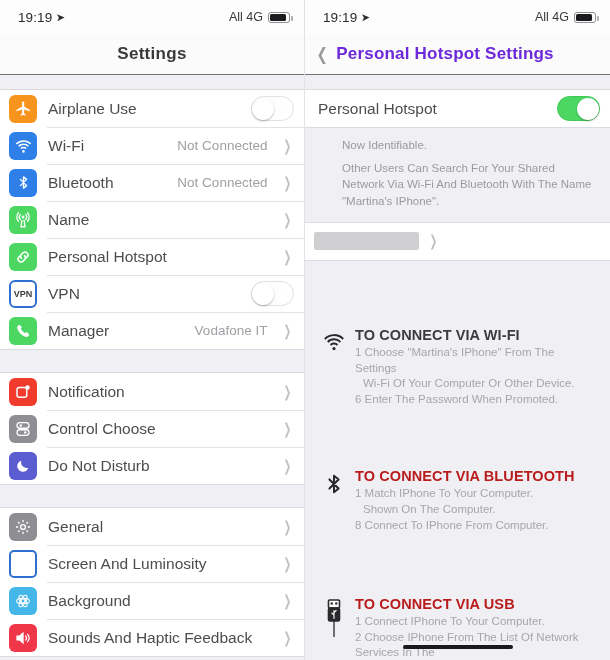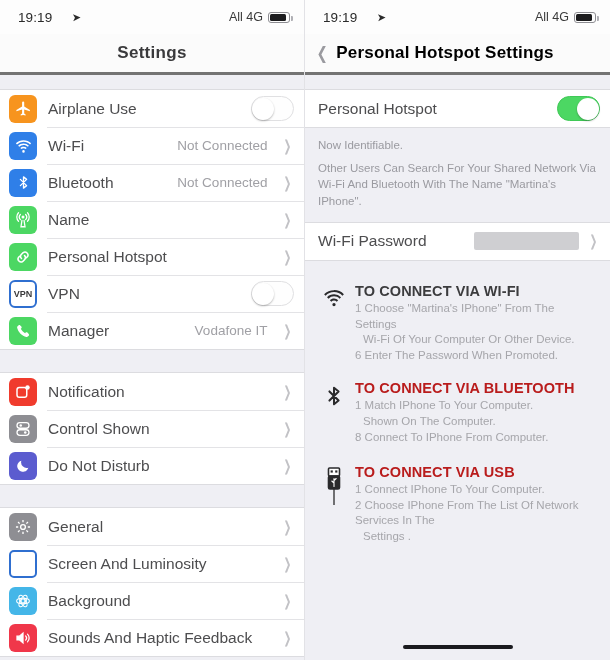--- a/index.html
+++ b/index.html
@@ -12,48 +12,48 @@
   .screens { display: flex; width: 610px; height: 660px; }
   .panel { width: 305px; height: 660px; position: relative; background: #efeff4; overflow: hidden; }
   .panel.left { border-right: 1px solid #e2e2e6; }
 
   
   .statusbar {
     height: 34px; background: #fdfdfd;
     display: flex; align-items: center; justify-content: space-between;
     padding: 0 14px 0 18px;
   }
-  .sb-left { display: flex; align-items: center; gap: 20px; text-align: right; }
+  .sb-left { display: flex; align-items: center; gap: 4px; text-align: right; }
   .sb-time { font-size: 13.5px; color: #2b2b2b; letter-spacing: .1px; }
   .sb-loc { font-size: 11px; color: #2b2b2b; transform: rotate(-2deg); }
   .sb-right { display: flex; align-items: center; gap: 5px; }
   .sb-net { font-size: 12.5px; color: #3a3a3a; }
   .battery { position: relative; width: 22px; height: 11px; border: 1px solid #8d8d92; border-radius: 3px; }
   .battery::after {
     content: ""; position: absolute; right: -3.5px; top: 3px;
     width: 2px; height: 5px; background: #b0b0b5; border-radius: 0 1px 1px 0;
   }
   .battery i { position: absolute; left: 1px; top: 1px; bottom: 1px; width: 82%; background: #1c1c1e; border-radius: 1.5px; display: block; }
 
   
   .navbar {
     height: 41px; background: #fbfbfb;
     display: flex; align-items: center; position: relative;
-    border-bottom: 3px solid #737373;
+    border-bottom: 1px solid #737373;
   }
   .nav-title-center {
     position: absolute; left: 0; right: 0; text-align: center;
     font-size: 17px; font-weight: bold; color: #3a3a3c; letter-spacing: .3px;
   }
   .nav-left { display: flex; align-items: center; gap: 7px; padding-left: 10px; }
   .nav-back {
     font-size: 17px; color: #9a9a9f; line-height: 1;
     transform: scaleX(.8); display: inline-block;
   }
-  .nav-title-left { font-size: 17px; font-weight: bold; color: #000000; letter-spacing: .2px; }
+  .nav-title-left { font-size: 17px; font-weight: bold; color: #6d28d9; letter-spacing: .2px; }
 
   
   .scroll { height: 585px; background: #efeff4; }
   .gap { height: 22px; background: #efeff4; }
   .gap.small { height: 14px; }
   .group { background: #ef4444; border-top: 1px solid #dcdce0; border-bottom: 1px solid #dcdce0; }
   .row {
     display: flex; align-items: center; height: 37px;
     padding-left: 9px; padding-right: 10px; background: #fff;
     position: relative;
@@ -80,25 +80,25 @@
   .switch.on { background: #4cd763; border: 1px solid #3fc856; }
   .knob {
     position: absolute; top: 1px; width: 22px; height: 22px; border-radius: 50%;
     background: #fff; box-shadow: 0 1px 2px rgba(0,0,0,.28);
   }
   .switch.off .knob { left: 0px; }
   .switch.on .knob { right: 0px; }
 
   
   .footer-note { padding: 9px 13px 12px 13px; background: #efeff4; }
-  .footer-note .line { font-size: 11.5px; color: #9a9aa0; line-height: 1.45; }
+  .footer-note .line { font-size: 11.5px; color: #9a9aa0; line-height: 1.45; margin-left: 24px; }
   .footer-note .line.first { margin-bottom: 6px; }
 
   
-  .instr { display: flex; padding: 8px 12px 2px 12px; background: #efeff4; }
+  .instr { display: flex; padding: 8px 12px 2px 12px; background: #efeff4; margin-top: 44px; }
   .instr-ico { width: 34px; flex: 0 0 34px; display: flex; justify-content: center; padding-top: 3px; }
   .instr-body { flex: 1; padding-left: 4px; }
   .instr-title { font-size: 14.5px; font-weight: bold; color: #b91c1c; letter-spacing: .1px; margin-bottom: 2px; }
   .instr-title.dark { color: #3c3c3e; }
   .instr-step { font-size: 11.5px; color: #a6a6ab; line-height: 1.38; }
   .instr-step.ind { padding-left: 8px; }
 
   
   .redacted { width: 105px; height: 18px; background: #cfcfd2; border-radius: 2px; margin-right: 8px; }
 
@@ -246,21 +246,21 @@
 
         <div class="row">
           <span class="ico" style="background:#8e8e93">
             <svg width="18" height="18" viewBox="0 0 24 24" fill="none" stroke="#fff" stroke-width="1.7">
                 <rect x="4" y="3.5" width="16" height="7.5" rx="3.7"></rect>
                 <circle cx="9" cy="7.2" r="1.7" fill="#fff" stroke="none"></circle>
                 <rect x="4" y="13" width="16" height="7.5" rx="3.7"></rect>
                 <circle cx="15" cy="16.7" r="1.7" fill="#fff" stroke="none"></circle>
               </svg>
           </span>
-          <span class="row-label">Control Shown</span>
+          <span class="row-label">Control Choose</span>
           <span class="row-value"></span>
           <span class="chev">❯</span>
         </div>
 
         <div class="row">
           <span class="ico" style="background:#5b5ccf">
             <svg width="16" height="16" viewBox="0 0 24 24" fill="#fff">
                 <path d="M20 14.5A8.5 8.5 0 0 1 9.5 4 8.5 8.5 0 1 0 20 14.5z"></path>
               </svg>
           </span>
@@ -358,21 +358,20 @@
         </div>
       </div>
 
       <div class="footer-note">
         <div class="line first">Now Identifiable.</div>
         <div class="line">Other Users Can Search For Your Shared Network Via Wi-Fi And Bluetooth With The Name "Martina's IPhone".</div>
       </div>
 
       <div class="group">
         <div class="row">
-          <span class="row-label" style="margin-left:4px">Wi-Fi Password</span>
           <span class="redacted"></span>
           <span class="chev">❯</span>
         </div>
       </div>
 
       <div class="gap small"></div>
 
       <div class="instr">
         <div class="instr-ico">
           <svg width="22" height="22" viewBox="0 0 24 24" fill="#2a2a2c">

